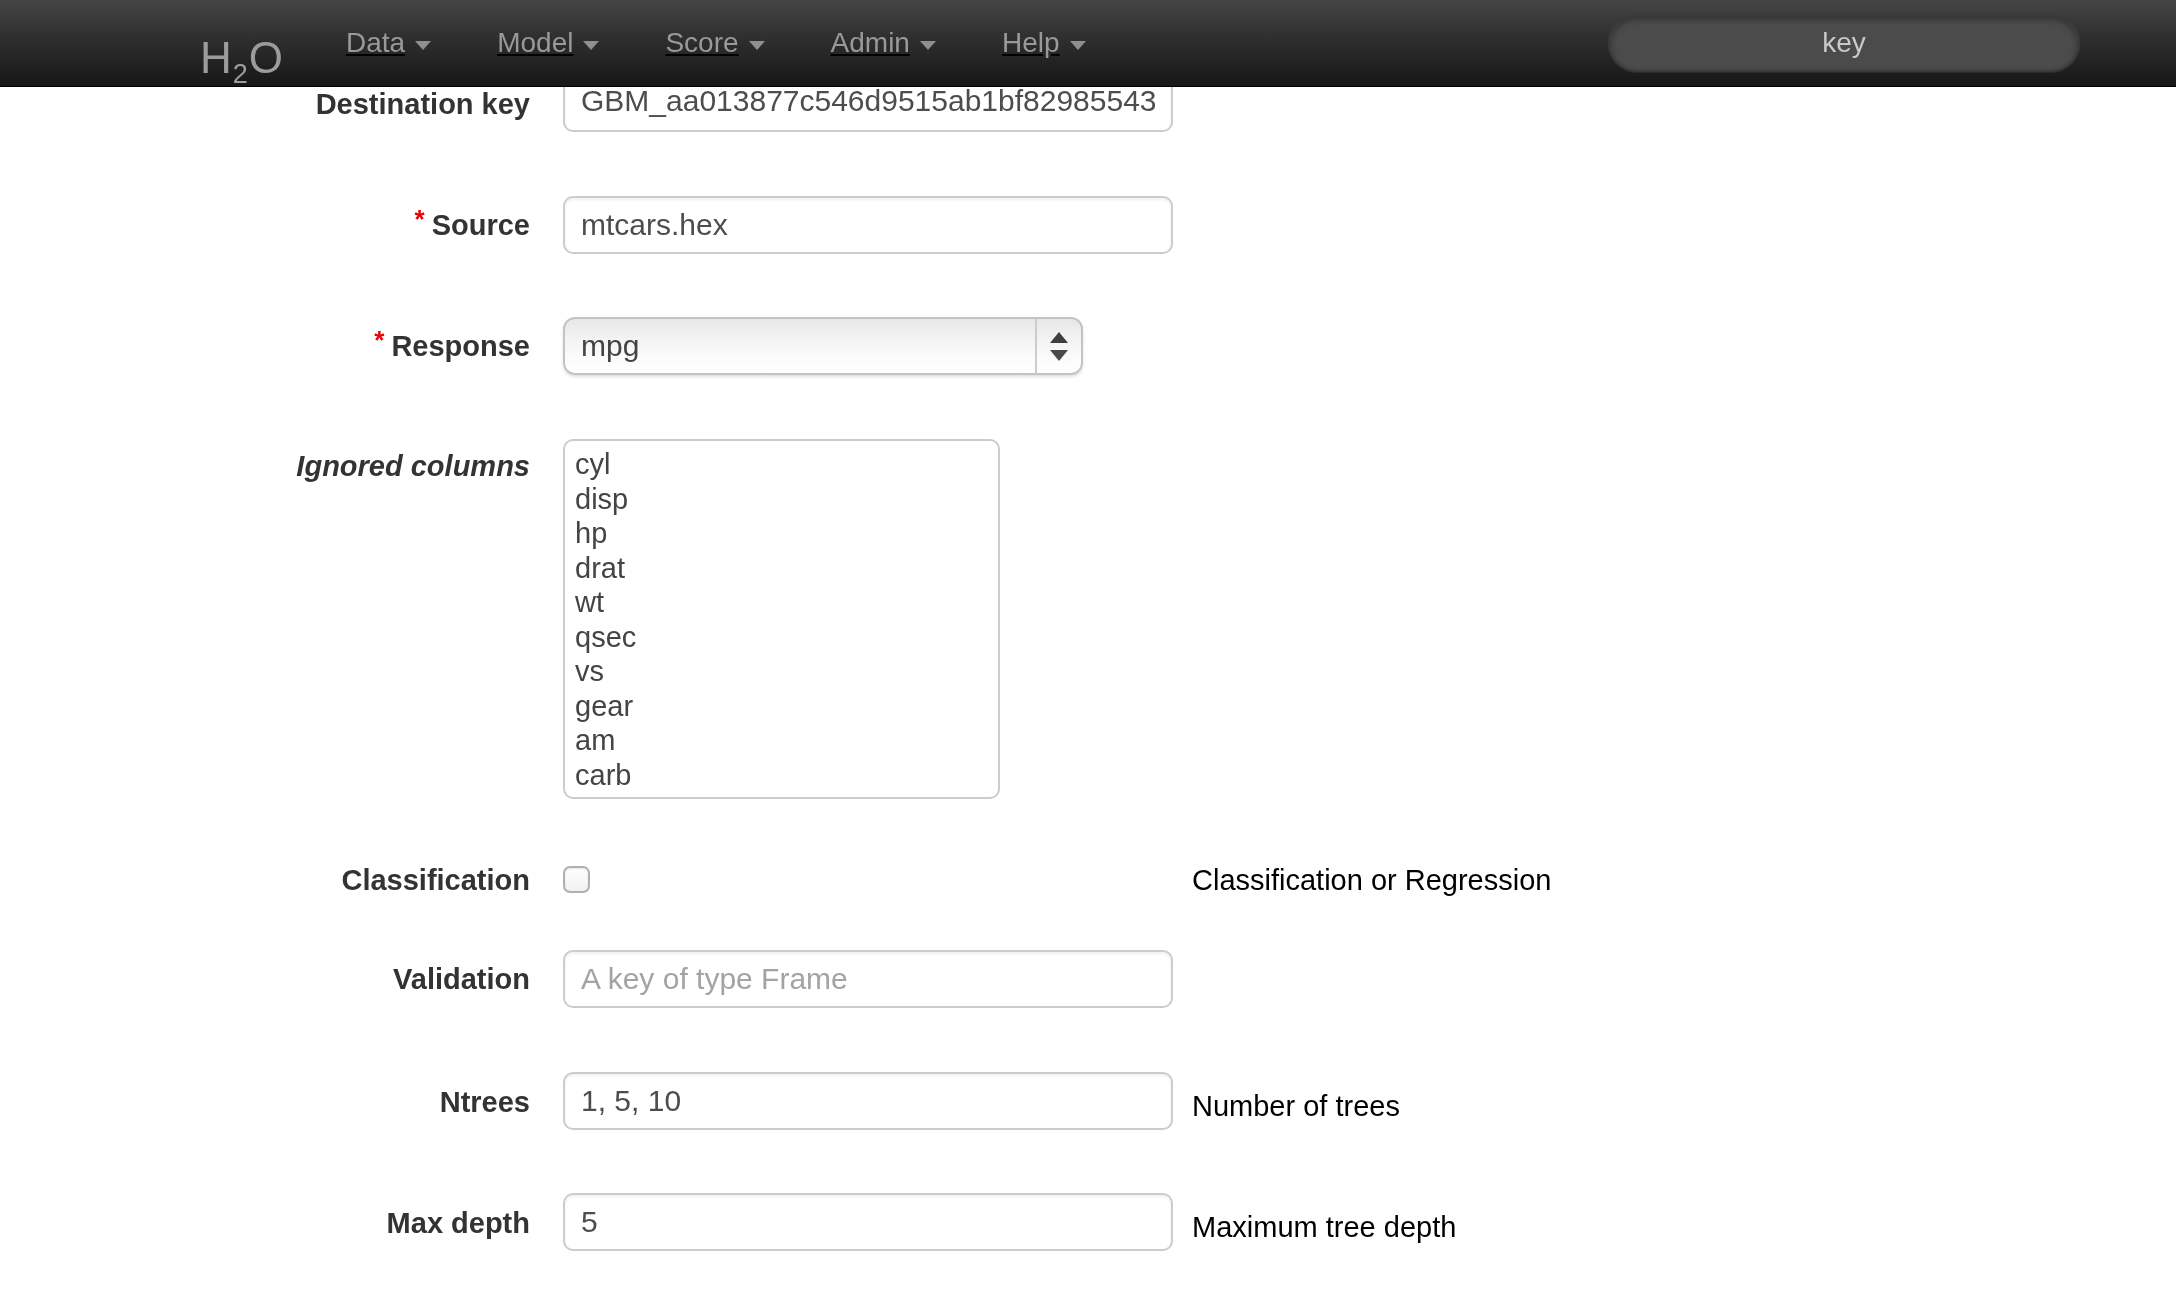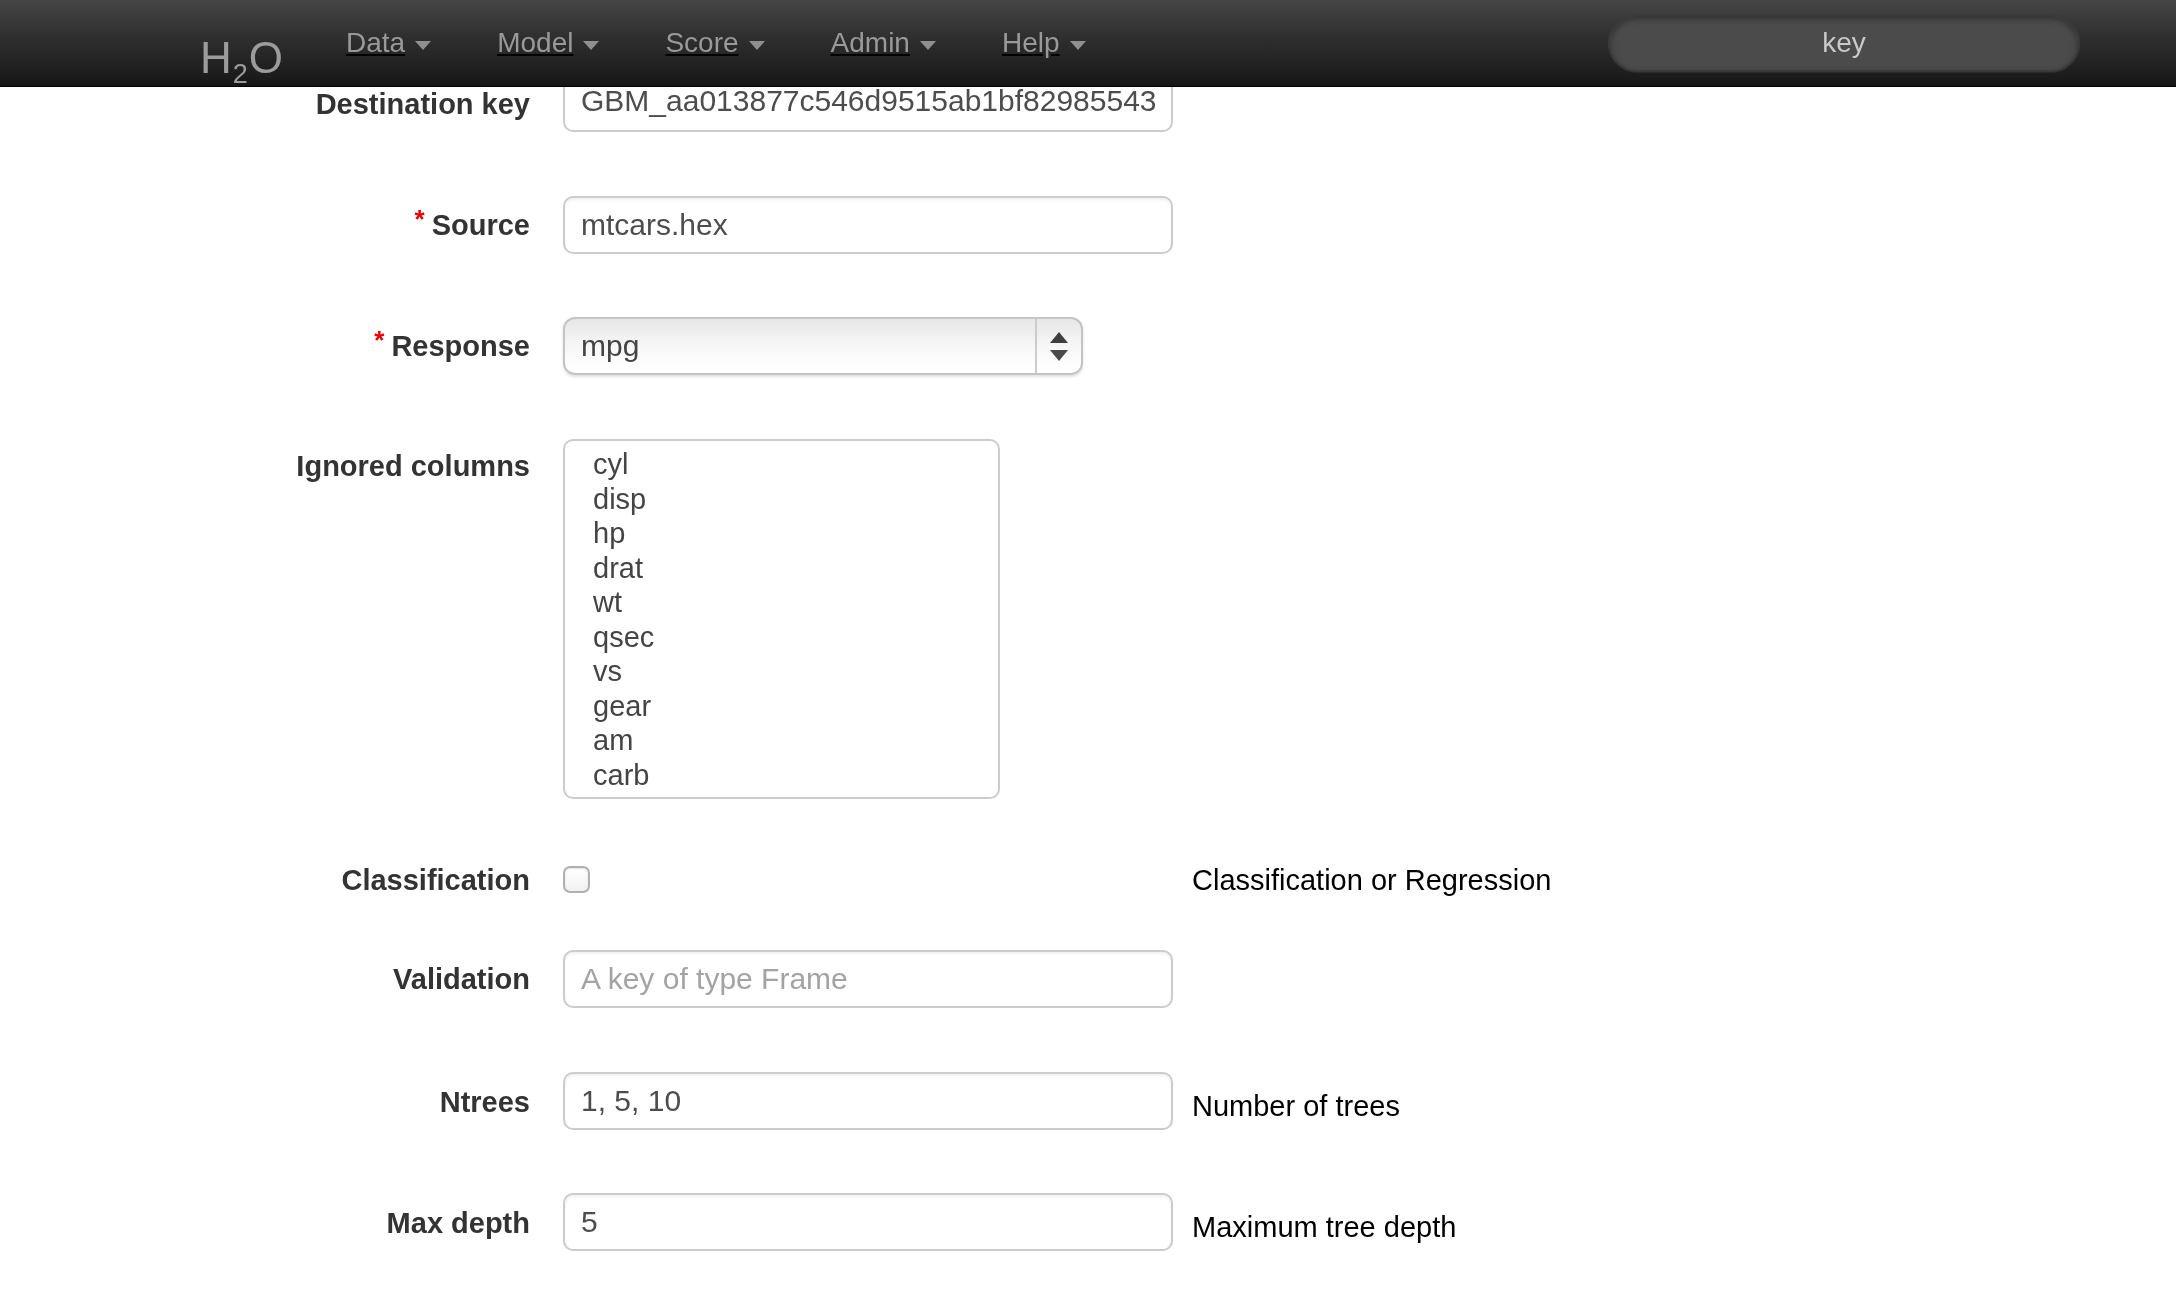--- a/index.html
+++ b/index.html
@@ -60,21 +60,21 @@
 
   #input-dest { top:70px; height:62px; }
   #input-source { top:196px; }
   #input-validation { top:950px; }
   #input-ntrees { top:1072px; }
   #input-maxdepth { top:1193px; }
 
   #lbl-dest { top:88px; }
   #lbl-source { top:209px; }
   #lbl-response { top:330px; }
-  #lbl-ignored { top:450px; }
+  #lbl-ignored { top:450px;font-style:italic; }
   #lbl-class { top:864px; }
   #lbl-validation { top:963px; }
   #lbl-ntrees { top:1086px; }
   #lbl-maxdepth { top:1207px; }
 
   
   .fselect {
     position:absolute; left:563px; top:317px; width:520px; height:58px;
     box-sizing:border-box; border:2px solid #c4c4c4; border-radius:12px;
     background:linear-gradient(180deg,#e7e7e7 0%, #f2f2f2 35%, #fbfbfb 70%, #ffffff 100%);
@@ -97,21 +97,21 @@
     border-top:11px solid #4a4a4a;
   }
 
   
   .listbox {
     position:absolute; left:563px; top:439px; width:437px; height:360px;
     box-sizing:border-box; border:2px solid #ccc; border-radius:10px;
     background:#fff; padding:6px 0; overflow:hidden;
   }
   .listbox .option {
-    padding:0 28px; font-size:29px; line-height:34.5px; color:#444; cursor:default;
+    padding:0 10px; font-size:29px; line-height:34.5px; color:#444; cursor:default;
     white-space:nowrap;
   }
 
   
   .fcheckbox {
     position:absolute; left:563px; top:866px; width:27px; height:27px;
     -webkit-appearance:none; appearance:none; margin:0;
     border:2px solid #b0b0b0; border-radius:7px;
     background:linear-gradient(180deg,#ffffff 0%, #f1f1f1 100%);
     box-shadow:inset 0 1px 2px rgba(0,0,0,0.10);

